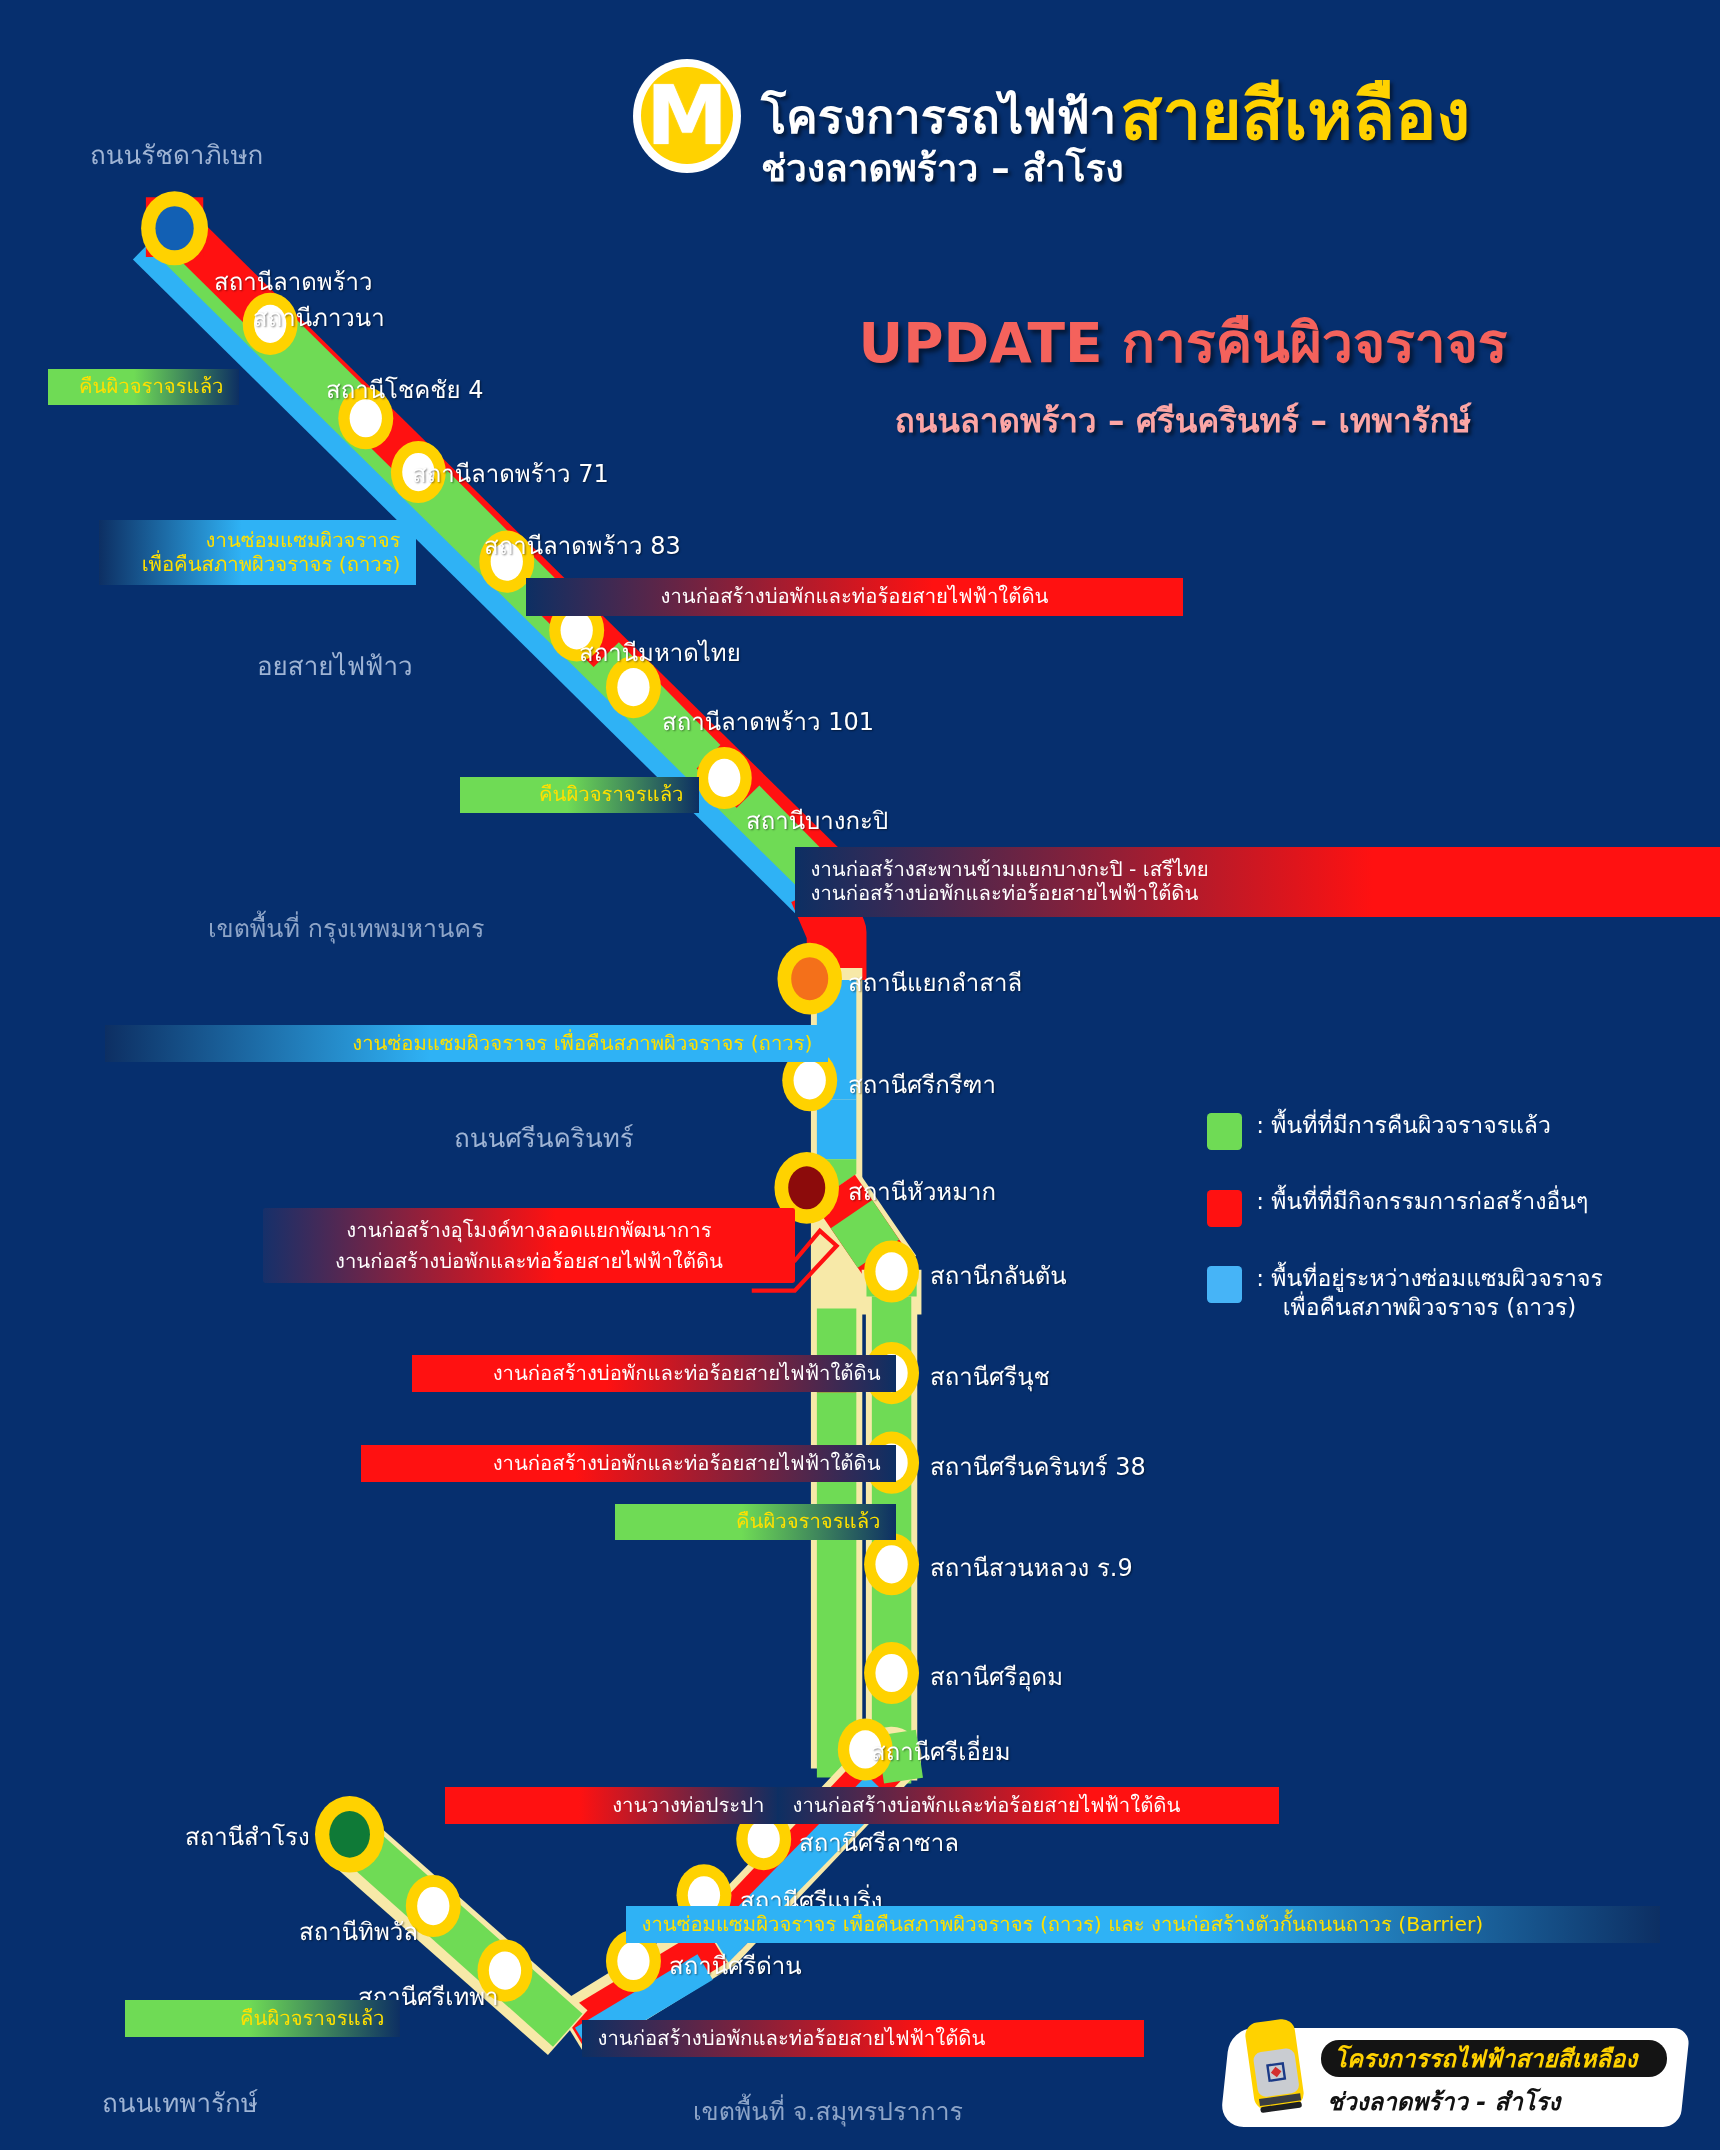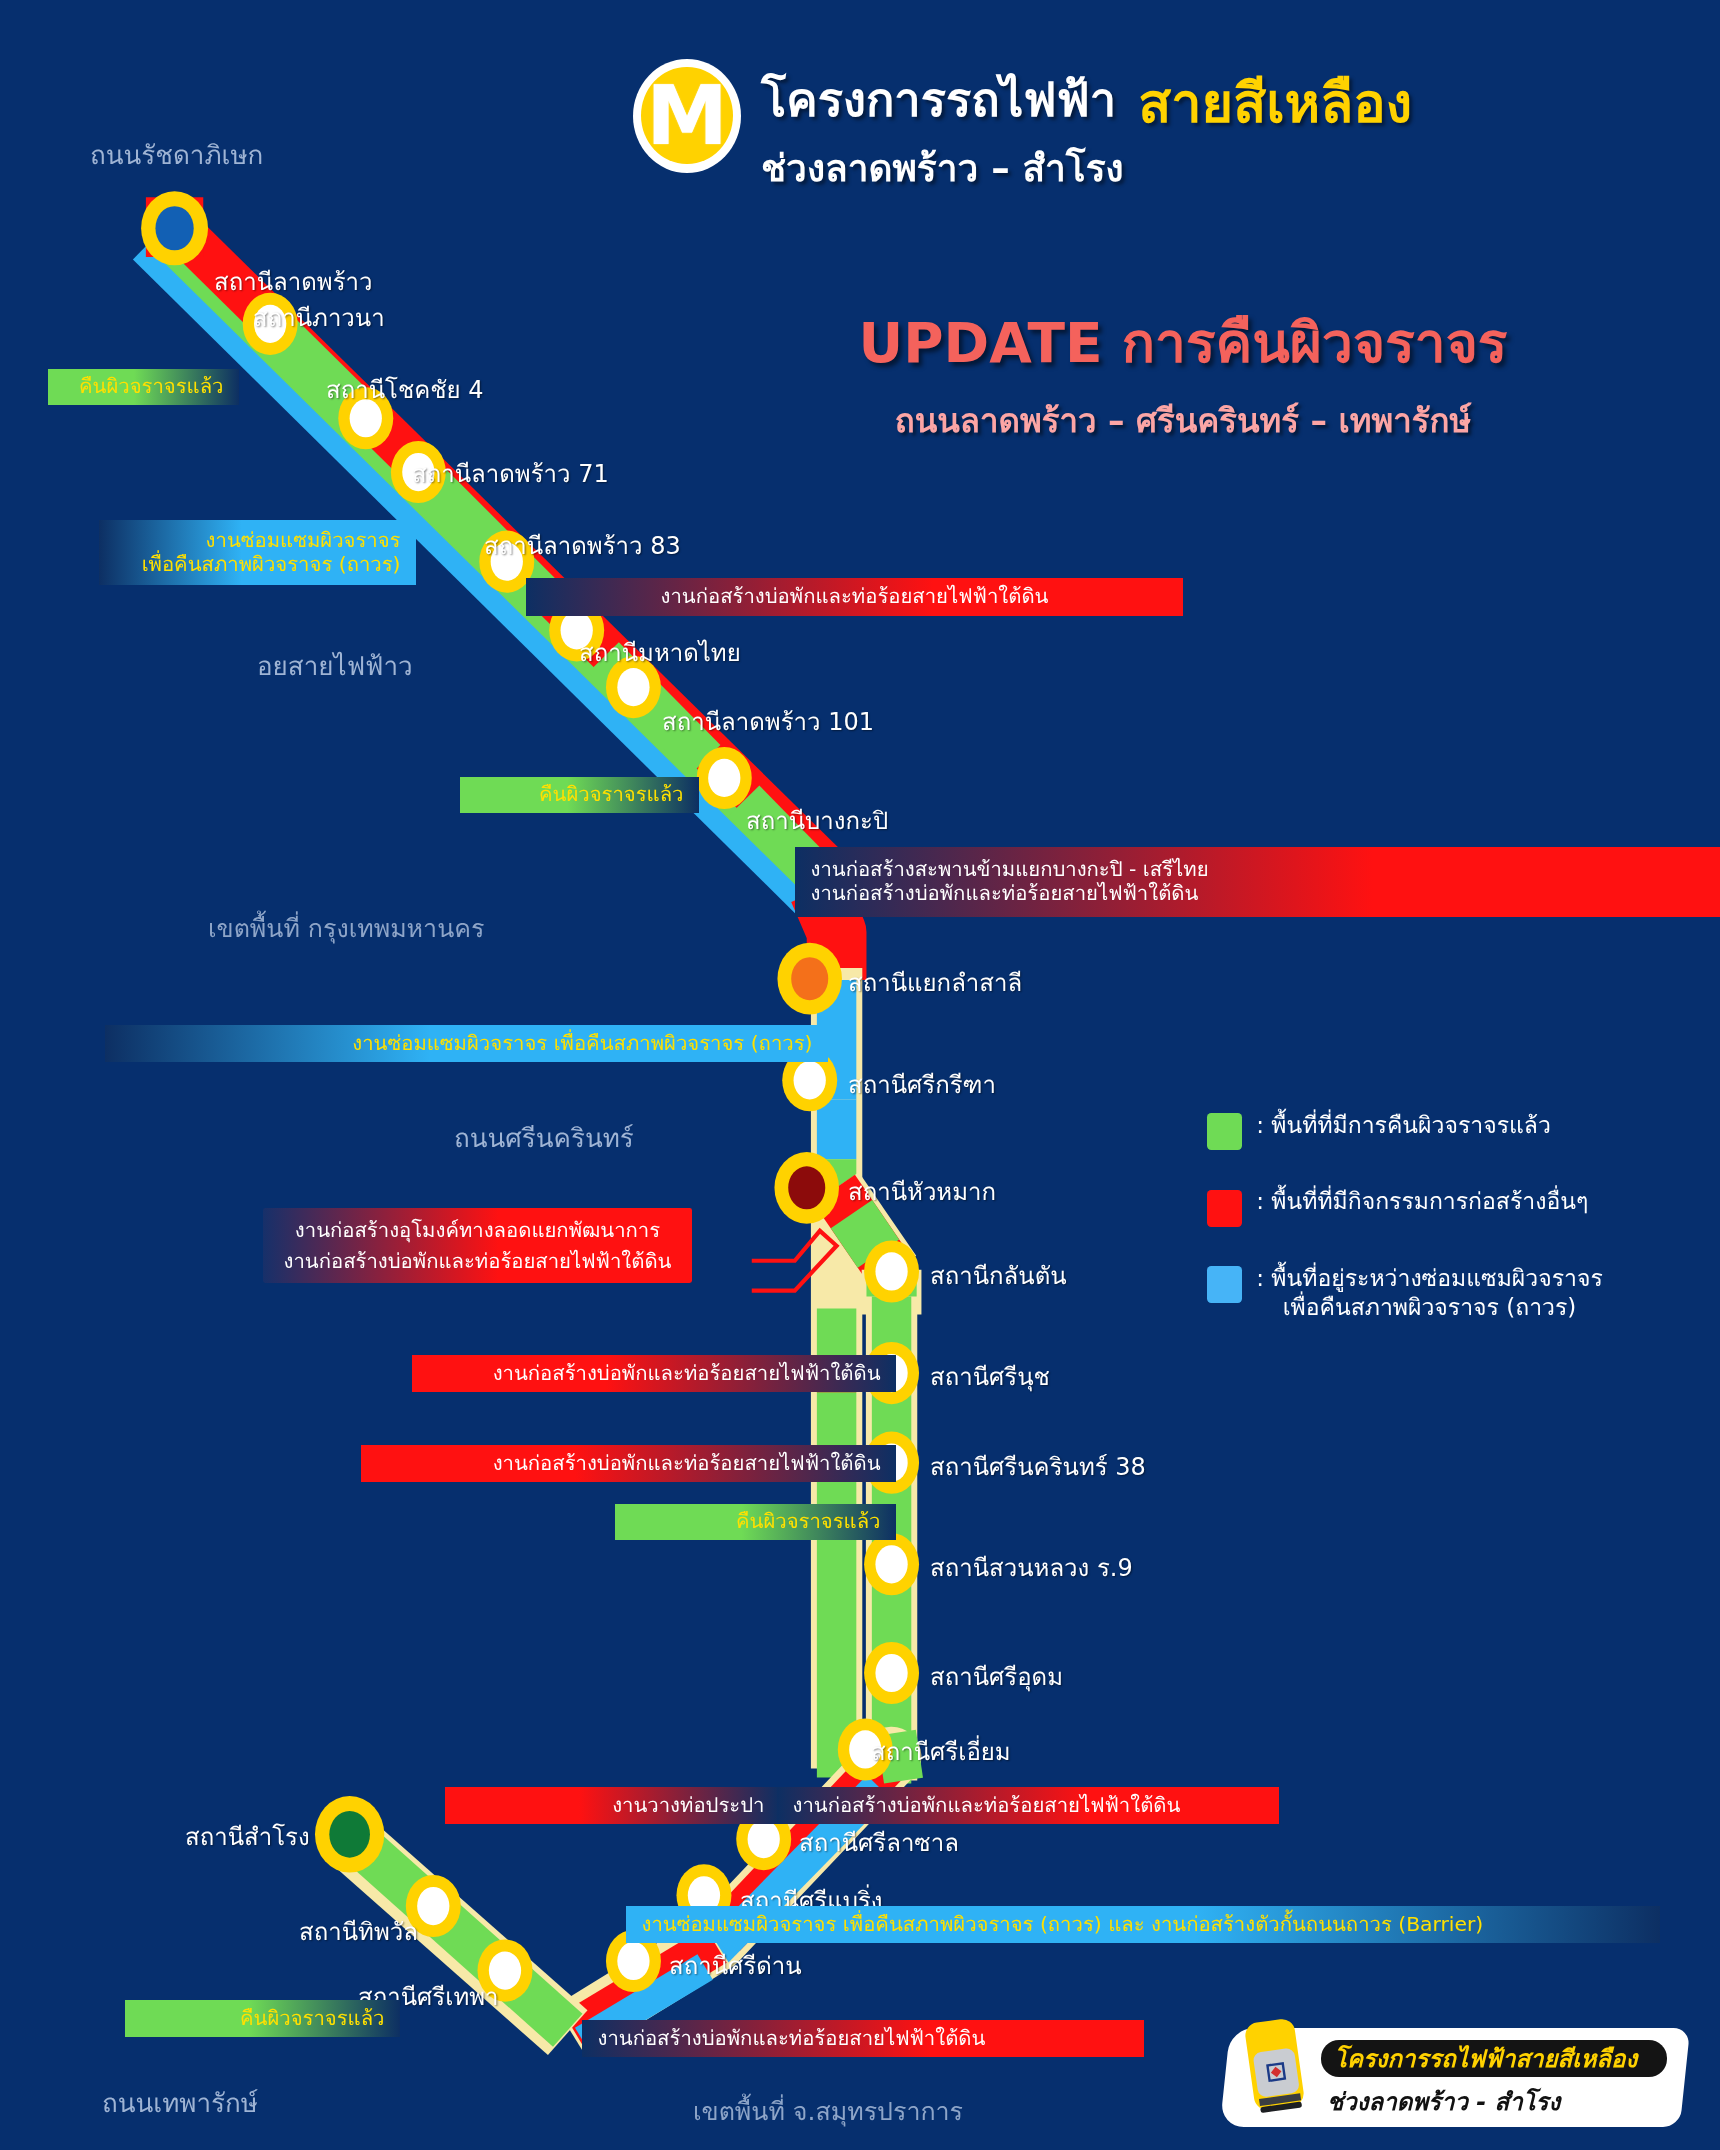--- a/index.html
+++ b/index.html
@@ -27,21 +27,21 @@
     position:absolute;inset:0;display:flex;align-items:center;justify-content:center;
     font-size:82px;font-weight:bold;color:#ffffff;line-height:1;
     font-family:"DejaVu Sans","Liberation Sans",sans-serif;
     text-shadow:0 0 1.2px #ffffff;
   }
   .title-l1{
     position:absolute;left:128px;top:12px;white-space:nowrap;
     font-size:47px;font-weight:bold;color:#ffffff;
     text-shadow:3px 3px 3.6px rgba(0,0,0,.45);
   }
-  .title-l1 .hl{color:#ffd200;font-size:54px;vertical-align:-6px;margin-left:22px;}
+  .title-l1 .hl{color:#ffd200;font-size:69px;vertical-align:-6px;margin-left:4px;}
   .title-l2{
     position:absolute;left:128px;top:90px;white-space:nowrap;
     font-size:37px;font-weight:bold;color:#ffffff;
     text-shadow:3px 3px 3.6px rgba(0,0,0,.45);
   }
   #update-title{
     position:absolute;left:699px;top:299px;width:968px;text-align:center;
     font-size:55px;font-weight:bold;color:#f4625c;white-space:nowrap;
     text-shadow:3.6px 3.6px 4.2px rgba(0,0,0,.5);
   }
@@ -363,21 +363,21 @@
 
   <div class="ribbon red left" style="left:795px;top:847px;width:932px;height:70px;flex-direction:column;justify-content:center;align-items:flex-start;">
     <span class="txt" style="text-align:left;">งานก่อสร้างสะพานข้ามแยกบางกะปิ - เสรีไทย</span>
     <span class="txt" style="text-align:left;">งานก่อสร้างบ่อพักและท่อร้อยสายไฟฟ้าใต้ดิน</span>
   </div>
 
   <div class="ribbon blue-rev right" style="left:105px;top:1025px;width:723px;height:37px;">
     <span class="txt">งานซ่อมแซมผิวจราจร เพื่อคืนสภาพผิวจราจร (ถาวร)</span>
   </div>
 
-  <div class="callout" style="left:263px;top:1208px;width:429px;height:75px;flex-direction:column;">
+  <div class="callout" style="left:263px;top:1208px;width:532px;height:75px;flex-direction:column;">
     <span>งานก่อสร้างอุโมงค์ทางลอดแยกพัฒนาการ</span>
     <span>งานก่อสร้างบ่อพักและท่อร้อยสายไฟฟ้าใต้ดิน</span>
   </div>
 
   <div class="ribbon red-rev right" style="left:412px;top:1355px;width:484px;height:37px;">
     <span class="txt">งานก่อสร้างบ่อพักและท่อร้อยสายไฟฟ้าใต้ดิน</span>
   </div>
 
   <div class="ribbon red-rev right" style="left:361px;top:1445px;width:535px;height:37px;">
     <span class="txt">งานก่อสร้างบ่อพักและท่อร้อยสายไฟฟ้าใต้ดิน</span>

